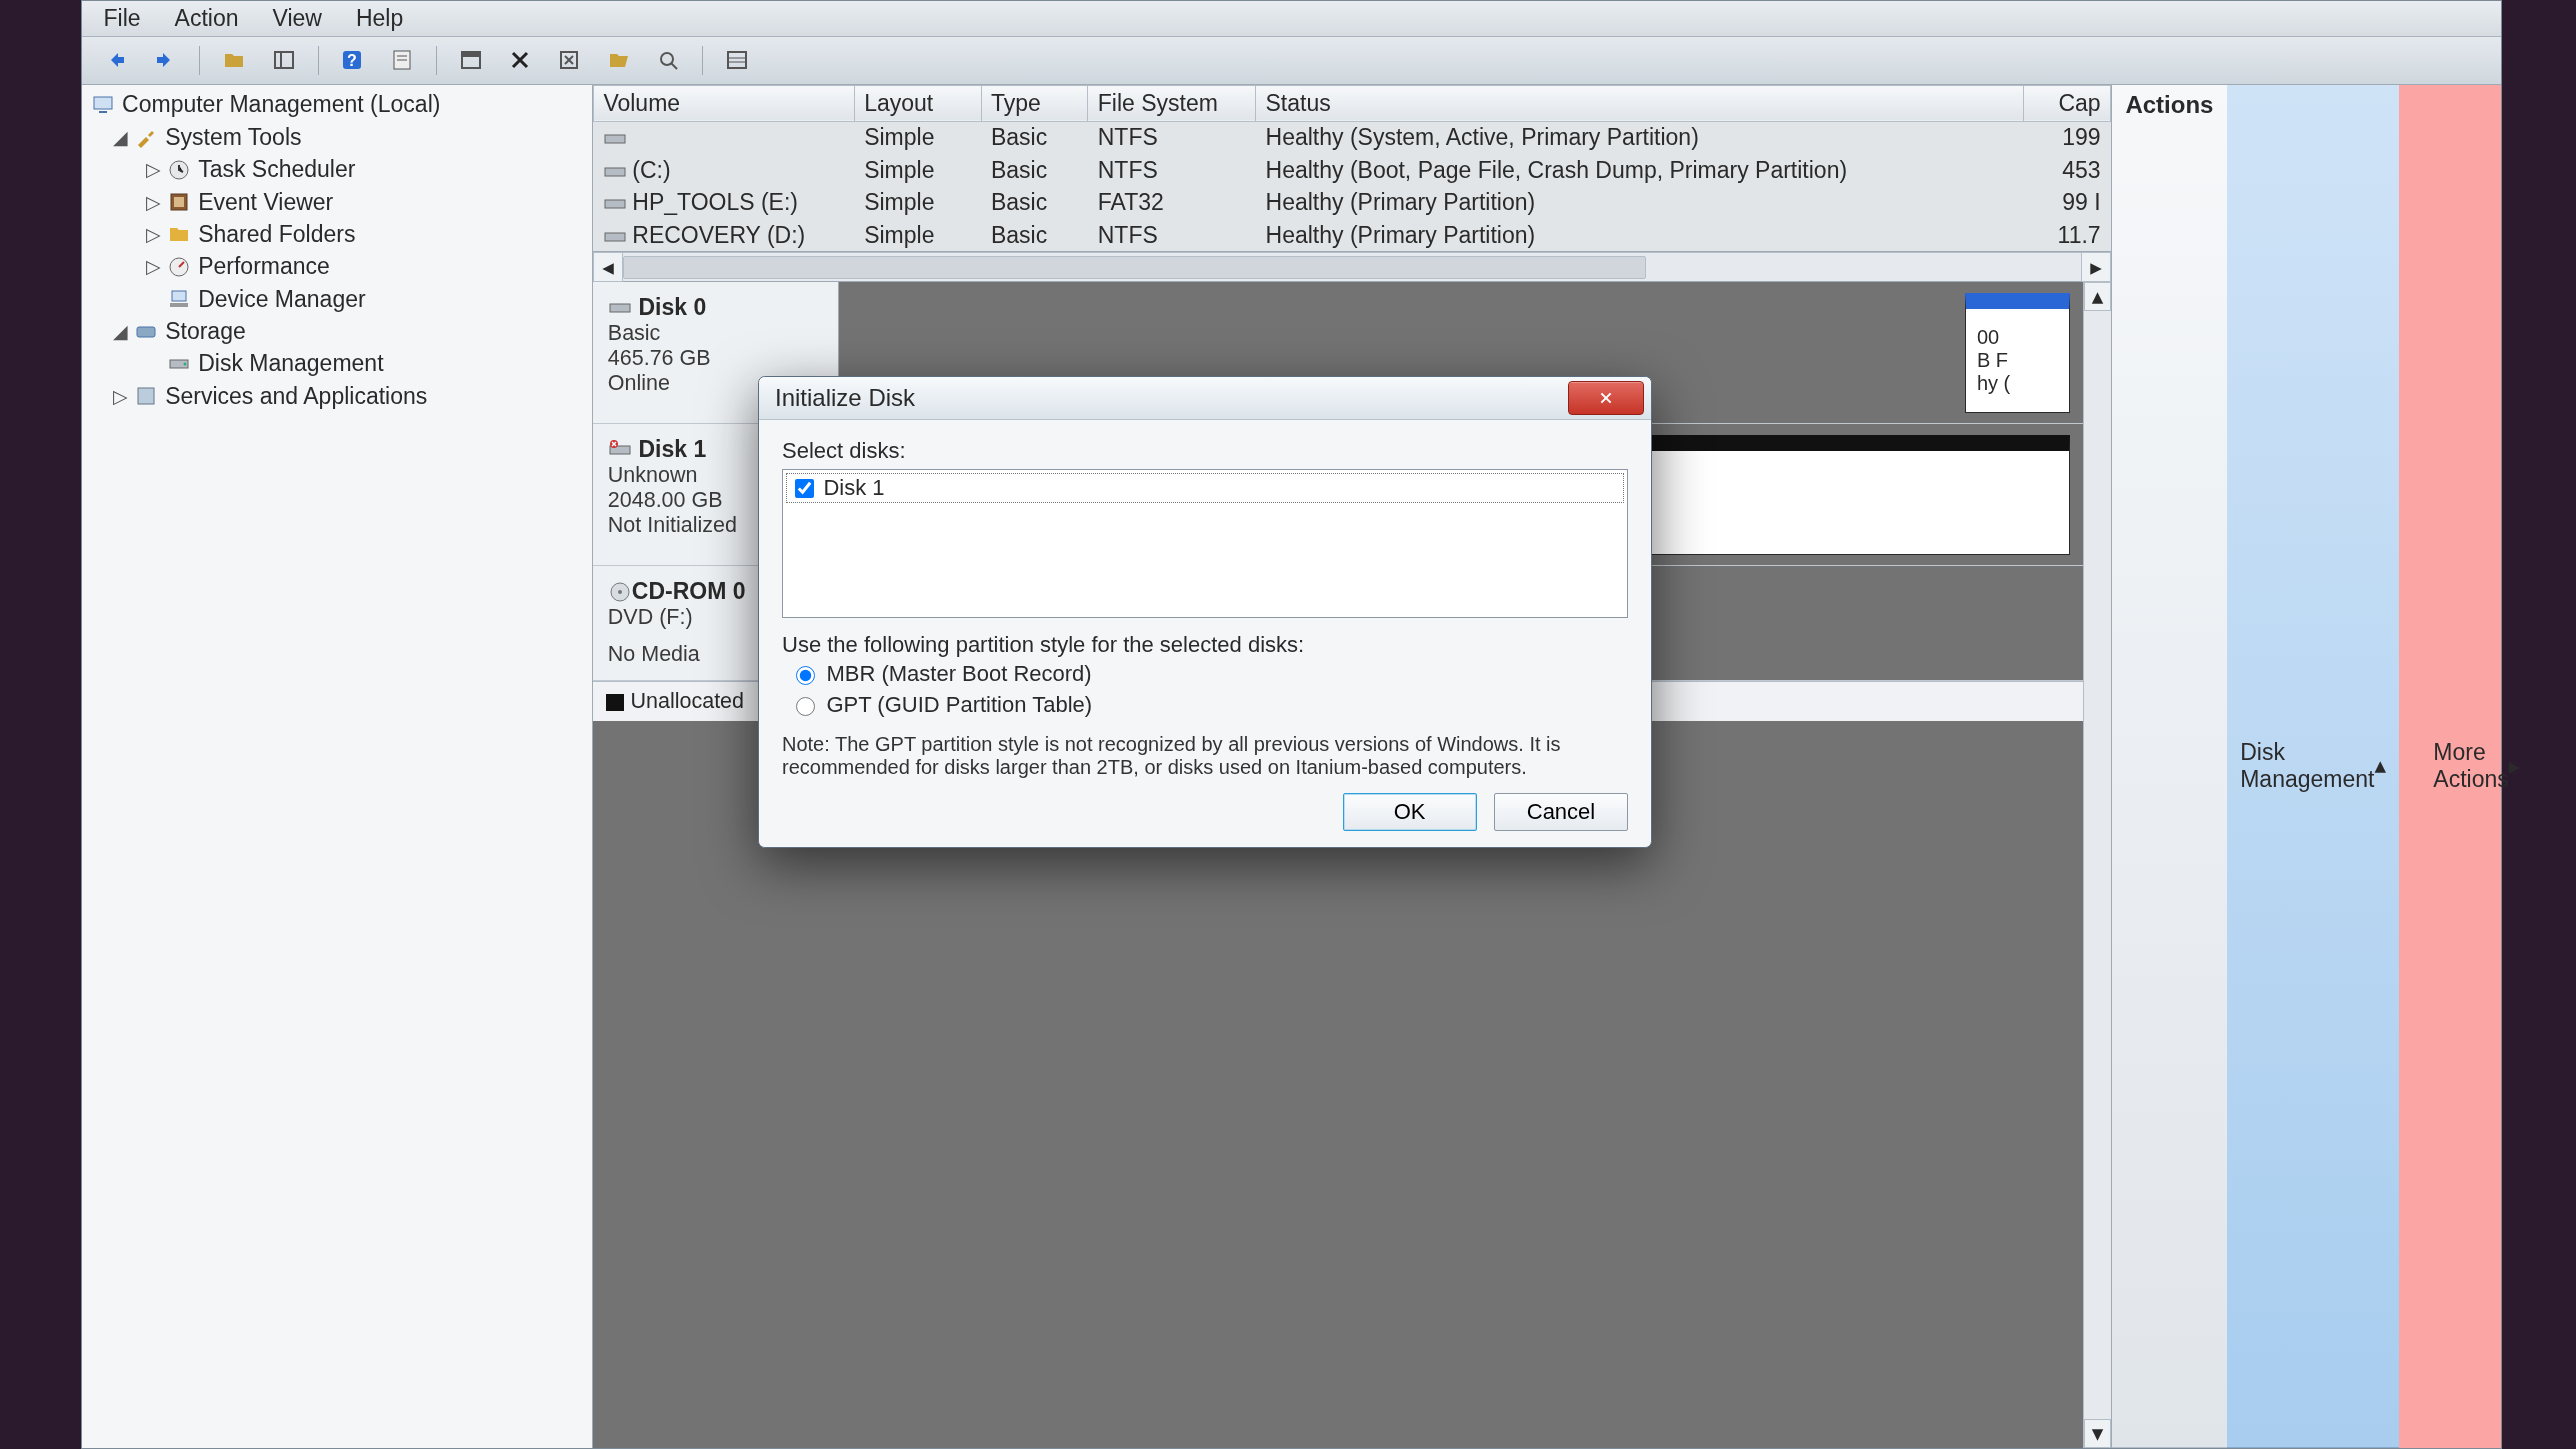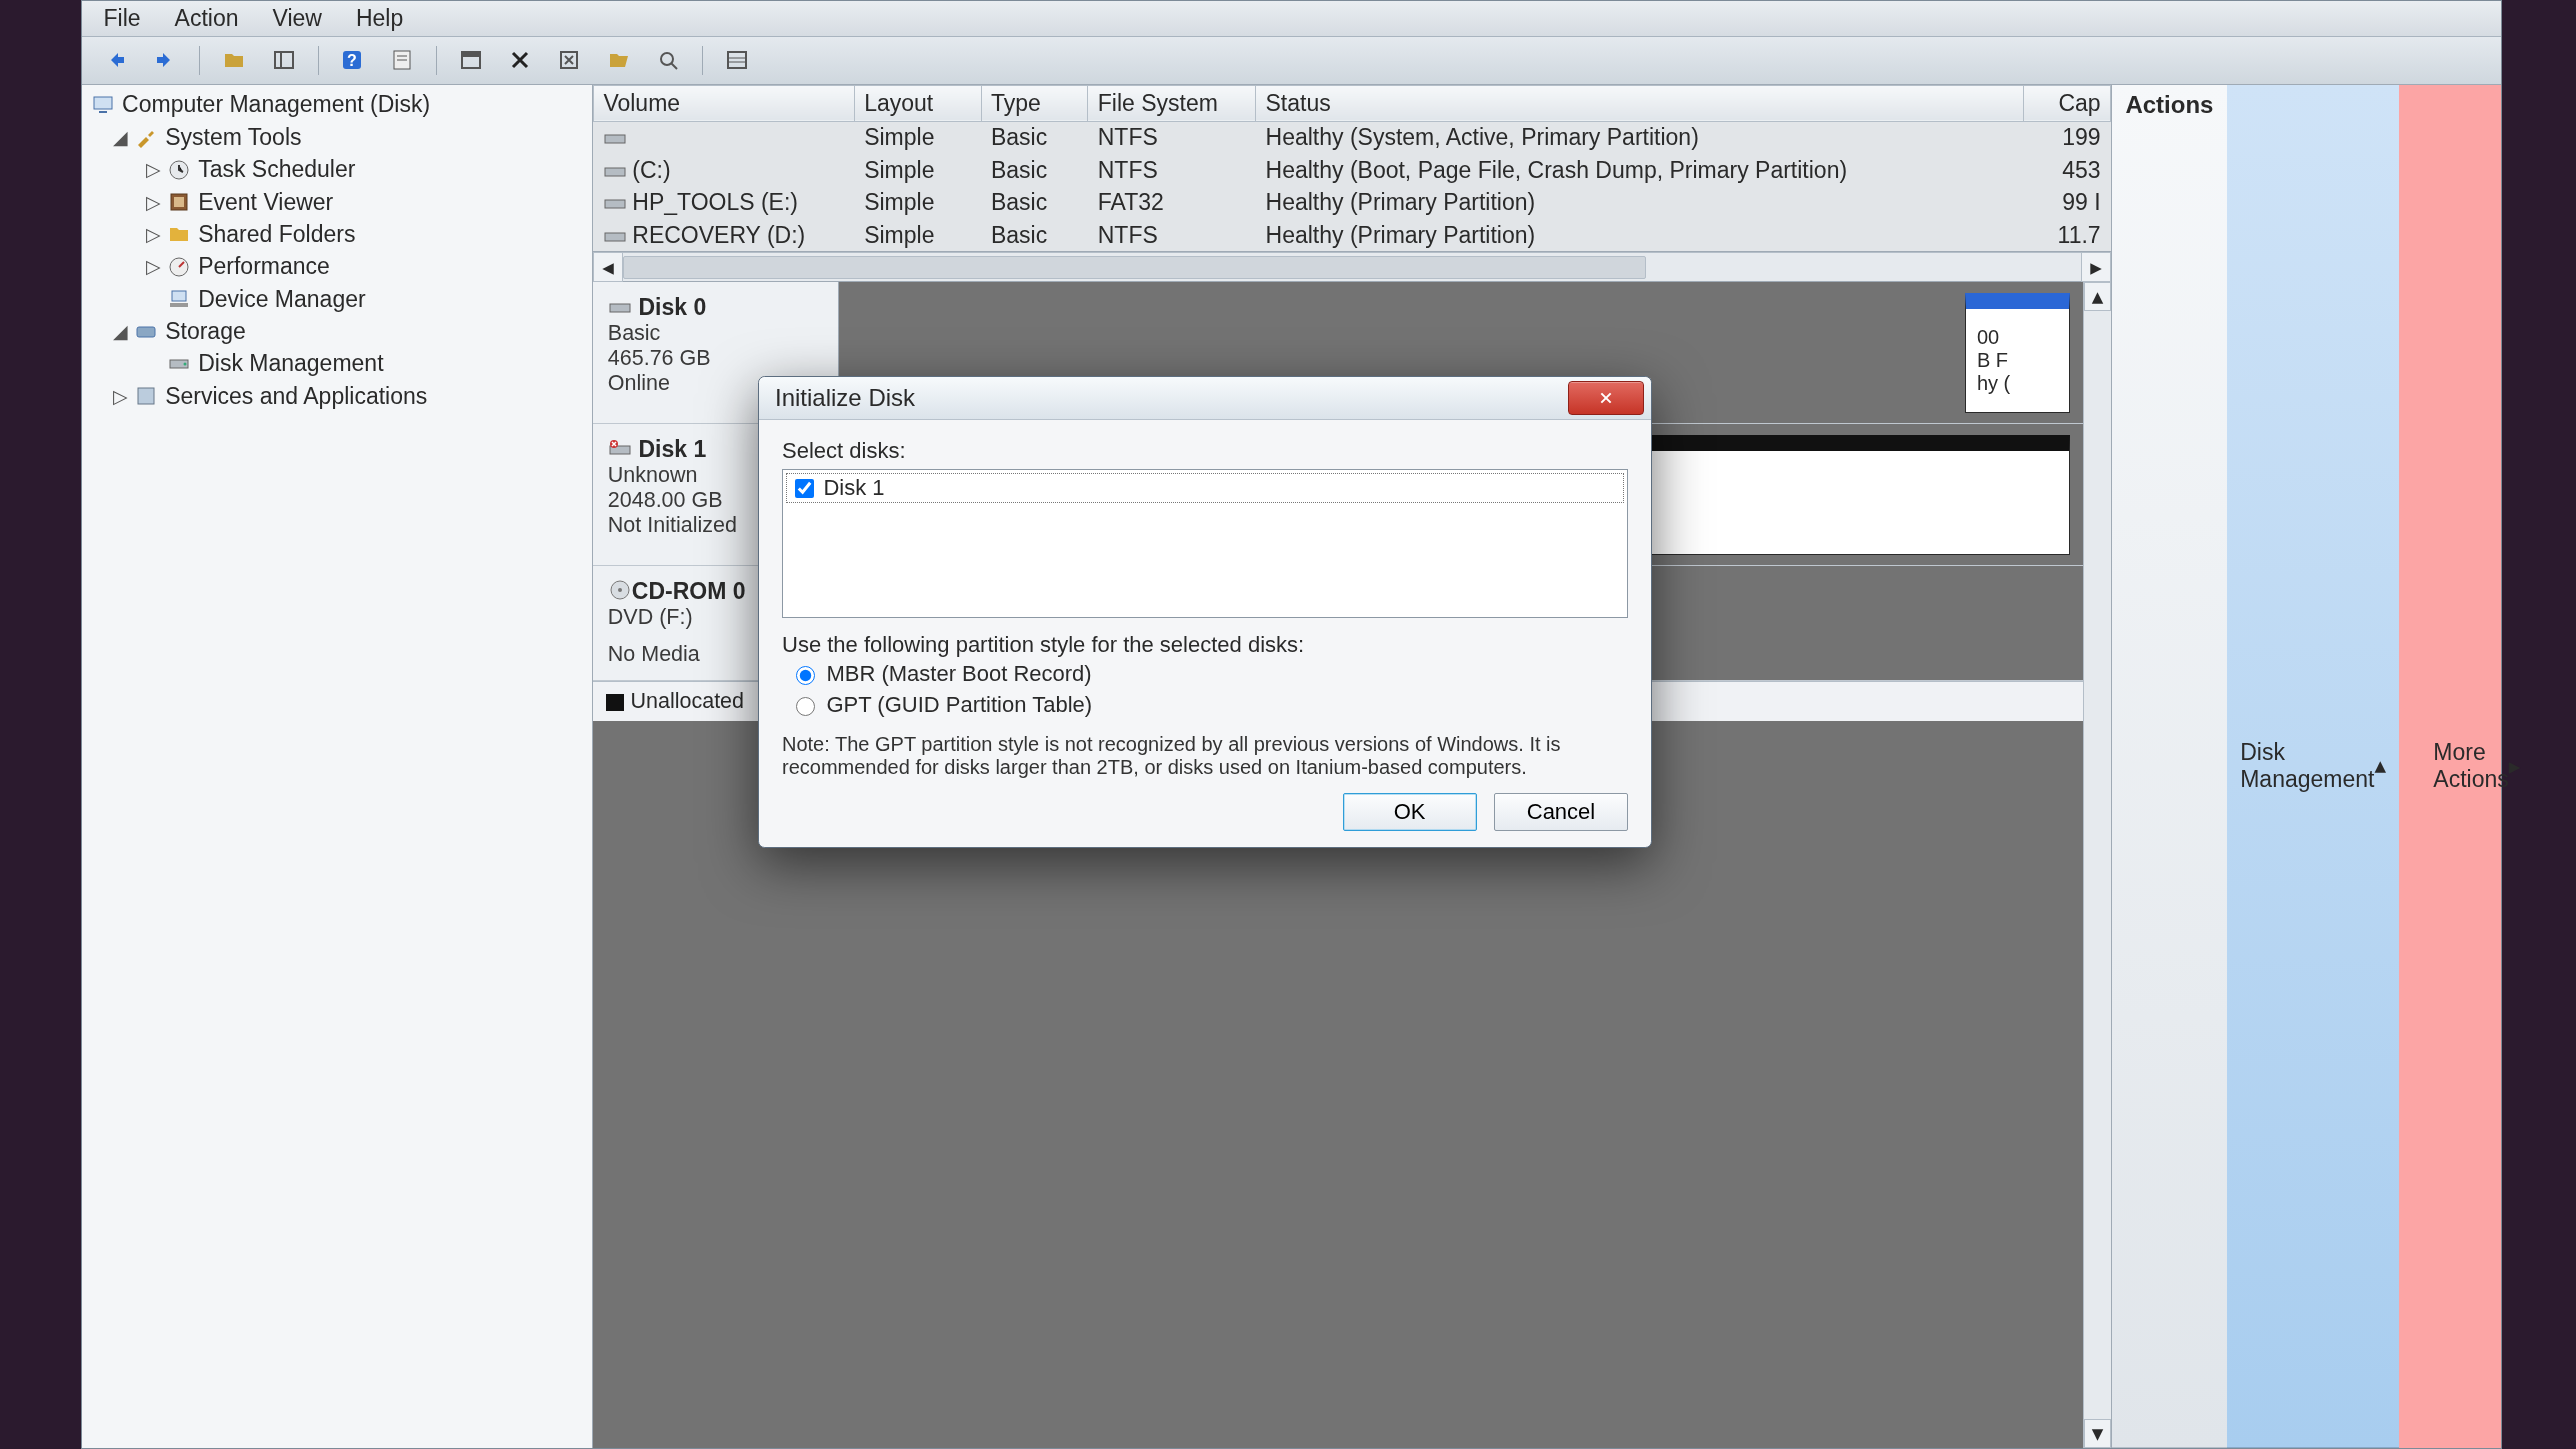--- a/index.html
+++ b/index.html
@@ -150,21 +150,21 @@
   </div>
 
   <div class="panes">
 
     <div class="tree">
       <div class="node">
         <svg class="ico" viewBox="0 0 24 24">
             <rect x="3" y="4" width="18" height="12" fill="#cfe0f2" stroke="#4a72a8"></rect>
             <rect x="8" y="18" width="8" height="2" fill="#4a72a8"></rect>
           </svg>
-        <span>Computer Management (Disk)</span>
+        <span>Computer Management (Local)</span>
       </div>
       <div class="node lvl1">
           <span class="tw">◢</span>
         <svg class="ico" viewBox="0 0 24 24">
             <path fill="#c9972c" d="M4 20l8-8 3 3-8 8zM14 10l4-4 2 2-4 4z"></path>
           </svg>
         <span>System Tools</span>
       </div>
       <div class="node lvl2">
           <span class="tw">▷</span>
@@ -336,21 +336,21 @@
             <div class="diskbody">
               <div class="part" style="flex:1;border-top:16px solid #111">
                 <span>2048.00 GB</span>
                 <span>Unallocated</span>
               </div>
             </div>
           </div>
 
           <div class="diskrow" style="min-height:114px">
             <div class="diskhdr">
-              <div style="display:flex;align-items:flex-start;gap:0">
+              <div style="display:flex;align-items:center;gap:0">
                 <svg class="ico" viewBox="0 0 24 24">
                     <circle cx="12" cy="12" r="9" fill="#d8dde2" stroke="#777"></circle>
                     <circle cx="12" cy="12" r="2" fill="#777"></circle>
                   </svg>
                 <span class="dtitle">CD-ROM 0</span>
               </div>
               <div class="dline">DVD (F:)</div>
               <div class="dline" style="margin-top:12px">No Media</div>
             </div>
             <div class="diskbody"></div>

